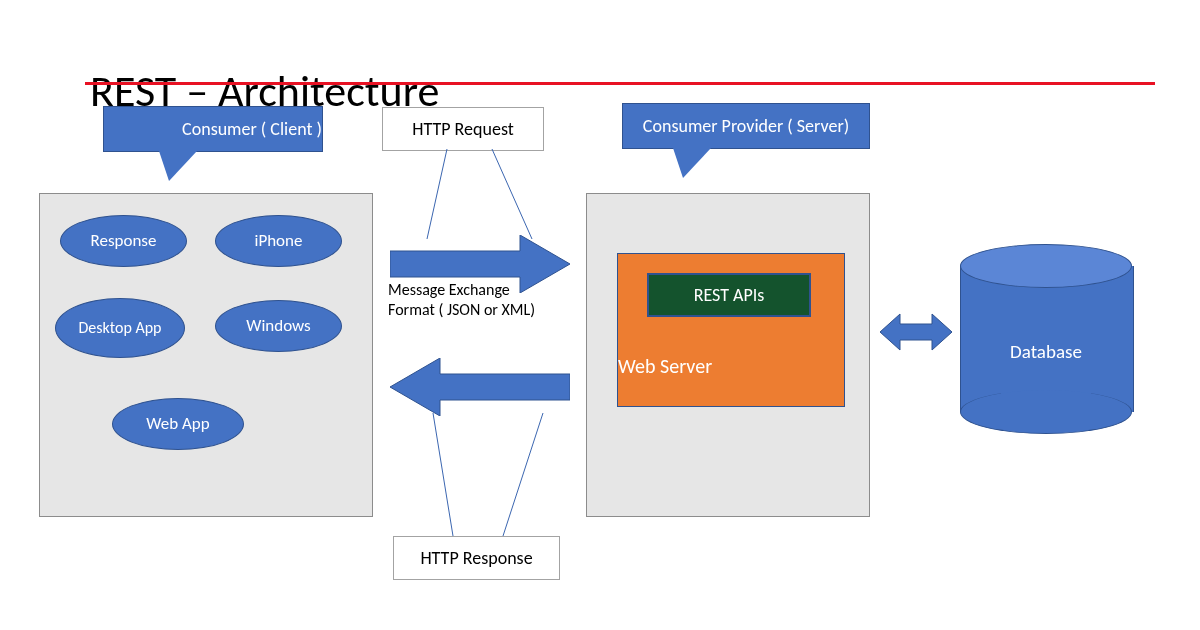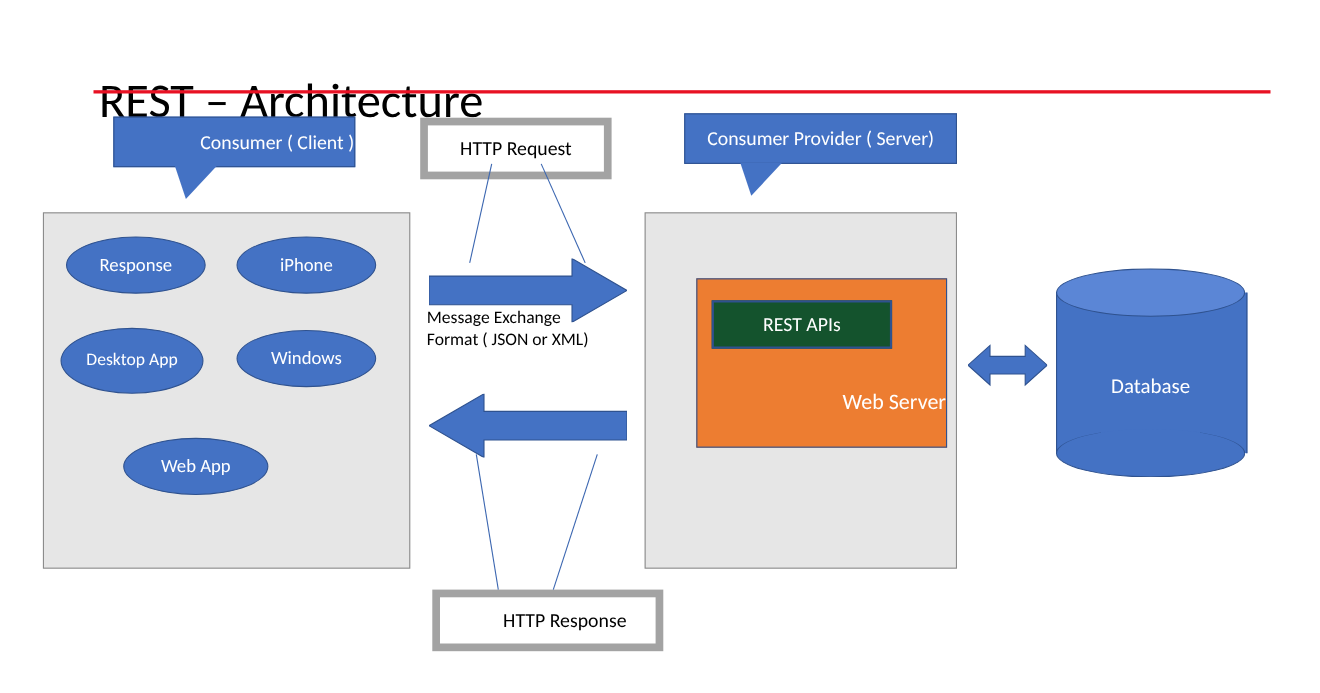--- a/index.html
+++ b/index.html
@@ -63,30 +63,30 @@
     left: 50px; top: 44px;
     border-left: 10px solid transparent;
     border-right: 28px solid transparent;
     border-top: 30px solid #4472c4;
   }
 
   
   .label-box {
     position: absolute;
     background: #fff;
-    border: 7px solid #a3a3a3;
+    border: 1px solid #a3a3a3;
     color: #000;
     text-align: center;
     display: flex;
     align-items: center;
     justify-content: center;
     font-size: 18px;
   }
   .label-req { left: 382px; top: 107px; width: 160px; height: 42px; }
-  .label-resp { left: 393px; top: 536px; width: 165px; height: 42px; padding-left: 31px; }
+  .label-resp { left: 393px; top: 536px; width: 165px; height: 42px; }
 
   
   .panel {
     position: absolute;
     background: #e6e6e6;
     border: 1px solid #8c8c8c;
   }
   .client-panel { left: 39px; top: 193px; width: 332px; height: 322px; }
   .server-panel { left: 586px; top: 193px; width: 282px; height: 322px; }
 
@@ -109,22 +109,21 @@
   .e-windows  { left: 215px; top: 300px; width: 125px; height: 50px; }
   .e-webapp   { left: 112px; top: 398px; width: 130px; height: 50px; }
 
   
   .webserver-box {
     position: absolute;
     left: 617px; top: 253px; width: 226px; height: 152px;
     background: #ed7d31;
     border: 1px solid #2f528f;
     color: #fff;
-    text-align: right;
-    margin-left: 16px;
+    text-align: left;
   }
   .webserver-label {
     position: absolute;
     left: 0; right: 0;
     top: 100px;
     font-size: 20px;
   }
   .restapi-box {
     position: absolute;
     left: 647px; top: 273px; width: 160px; height: 40px;

